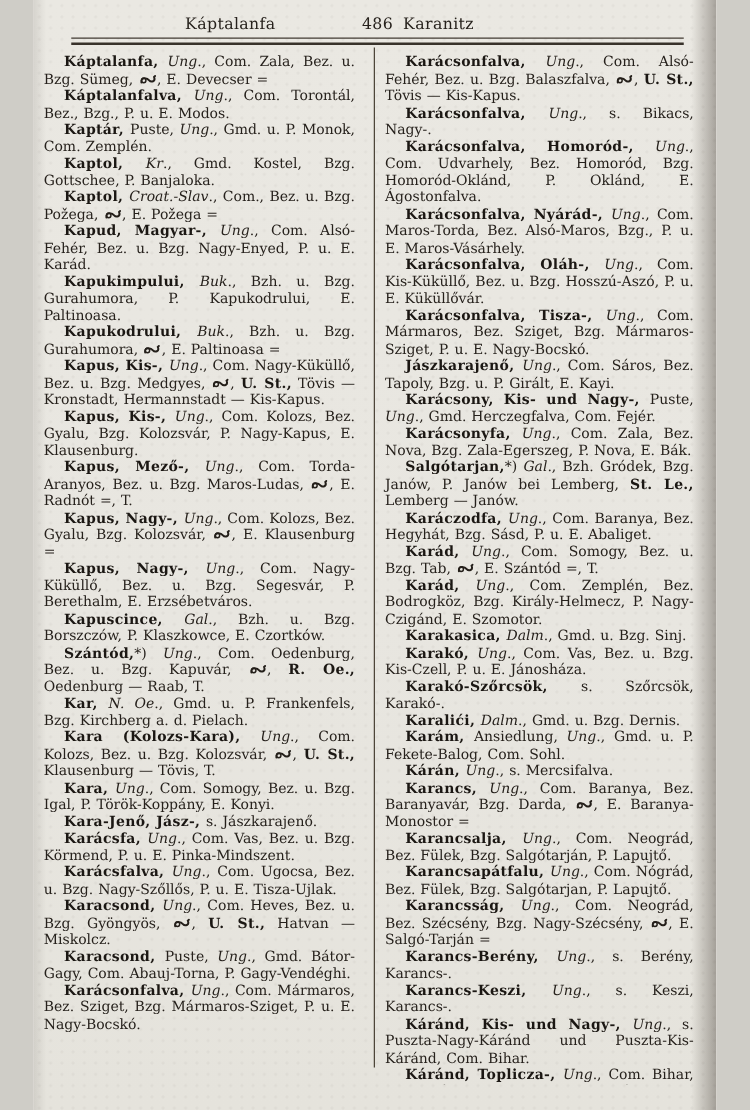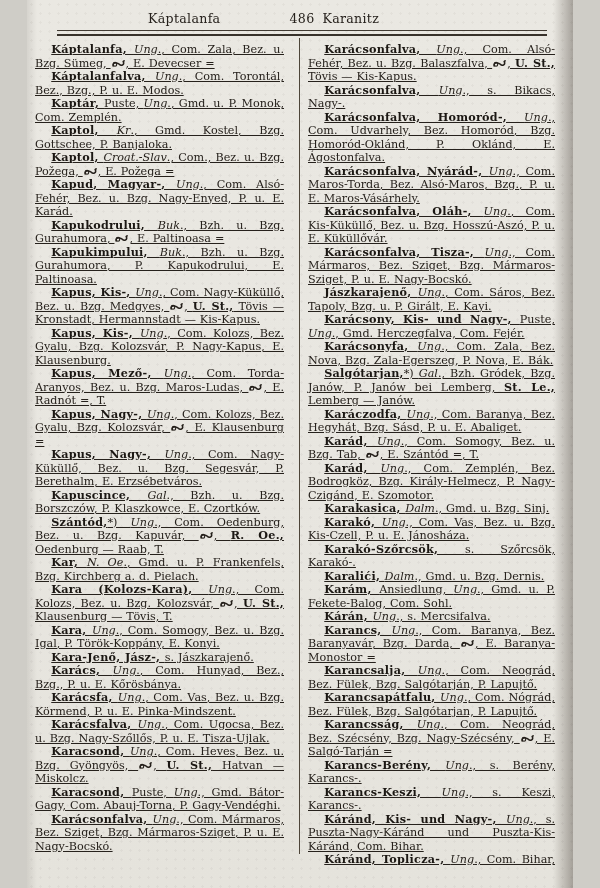--- a/index.html
+++ b/index.html
@@ -31,21 +31,21 @@
   }
   .runhead .lft{text-align:center;}
   .runhead .ctr{text-align:right;padding:0 8px;}
   .runhead .rgt{text-align:left;}
   .headrule{
     height:3px;margin:1px 26px 0 30px;
     border-top:1px solid #423b33;border-bottom:2px solid #38322b;
   }
   .cols{
     position:relative;display:grid;grid-template-columns:1fr 1fr;
-    padding:7px 18px 0 8px;height:calc(888px - 56px);box-sizing:border-box;text-decoration:underline;
+    padding:7px 18px 0 8px;height:calc(888px - 56px);box-sizing:border-box;
   }
   .coldivider{
     position:absolute;left:calc(50% - 1px);top:2px;bottom:14px;width:1px;
     background:#4d4539;
   }
   .col{overflow:hidden;}
   .col-left{padding-right:11px;}
   .col-right{padding-left:13px;}
   .entry{
     margin:0;text-indent:1.45em;text-align:justify;
@@ -79,25 +79,25 @@
             <circle cx="3.2" cy="5.5" r="1.9" fill="none" stroke="currentColor" stroke-width="1.25"></circle>
           </svg><span class="seg-t">, E. Devecser =</span></p>
         <p class="entry"><span class="seg-b">Káptalanfalva, </span><span class="seg-i">Ung</span><span class="seg-t">., Com. Torontál, Bez., Bzg., P. u. E. Modos.</span></p>
         <p class="entry"><span class="seg-b">Kaptár, </span><span class="seg-t">Puste, </span><span class="seg-i">Ung</span><span class="seg-t">., Gmd. u. P. Monok, Com. Zemplén.</span></p>
         <p class="entry"><span class="seg-b">Kaptol, </span><span class="seg-i">Kr</span><span class="seg-t">., Gmd. Kostel, Bzg. Gottschee, P. Banjaloka.</span></p>
         <p class="entry"><span class="seg-b">Kaptol, </span><span class="seg-i">Croat.-Slav</span><span class="seg-t">., Com., Bez. u. Bzg. Požega, </span><svg class="ph" width="13" height="9" viewBox="0 0 14 9">
             <path d="M1.2 7.2 Q0.8 3.4 4 3.6 Q6.6 3.9 7.9 5.4 Q9.3 7 11.3 6.1 Q13.3 5.2 12.1 2.4 L13 1.6" fill="none" stroke="currentColor" stroke-width="1.7" stroke-linecap="round"></path>
             <circle cx="3.2" cy="5.5" r="1.9" fill="none" stroke="currentColor" stroke-width="1.25"></circle>
           </svg><span class="seg-t">, E. Požega =</span></p>
         <p class="entry"><span class="seg-b">Kapud, Magyar-, </span><span class="seg-i">Ung</span><span class="seg-t">., Com. Alsó-Fehér, Bez. u. Bzg. Nagy-Enyed, P. u. E. Karád.</span></p>
+        <p class="entry"><span class="seg-b">Kapukimpului, </span><span class="seg-i">Buk</span><span class="seg-t">., Bzh. u. Bzg. Gurahumora, P. Kapukodrului, E. Paltinoasa.</span></p>
         <p class="entry"><span class="seg-b">Kapukodrului, </span><span class="seg-i">Buk</span><span class="seg-t">., Bzh. u. Bzg. Gurahumora, </span><svg class="ph" width="13" height="9" viewBox="0 0 14 9">
             <path d="M1.2 7.2 Q0.8 3.4 4 3.6 Q6.6 3.9 7.9 5.4 Q9.3 7 11.3 6.1 Q13.3 5.2 12.1 2.4 L13 1.6" fill="none" stroke="currentColor" stroke-width="1.7" stroke-linecap="round"></path>
             <circle cx="3.2" cy="5.5" r="1.9" fill="none" stroke="currentColor" stroke-width="1.25"></circle>
           </svg><span class="seg-t">, E. Paltinoasa =</span></p>
-        <p class="entry"><span class="seg-b">Kapukimpului, </span><span class="seg-i">Buk</span><span class="seg-t">., Bzh. u. Bzg. Gurahumora, P. Kapukodrului, E. Paltinoasa.</span></p>
         <p class="entry"><span class="seg-b">Kapus, Kis-, </span><span class="seg-i">Ung</span><span class="seg-t">., Com. Nagy-Küküllő, Bez. u. Bzg. Medgyes, </span><svg class="ph" width="13" height="9" viewBox="0 0 14 9">
             <path d="M1.2 7.2 Q0.8 3.4 4 3.6 Q6.6 3.9 7.9 5.4 Q9.3 7 11.3 6.1 Q13.3 5.2 12.1 2.4 L13 1.6" fill="none" stroke="currentColor" stroke-width="1.7" stroke-linecap="round"></path>
             <circle cx="3.2" cy="5.5" r="1.9" fill="none" stroke="currentColor" stroke-width="1.25"></circle>
           </svg><span class="seg-t">, </span><span class="seg-b">U. St.,</span><span class="seg-t"> Tövis — Kronstadt, Hermannstadt — Kis-Kapus.</span></p>
         <p class="entry"><span class="seg-b">Kapus, Kis-, </span><span class="seg-i">Ung</span><span class="seg-t">., Com. Kolozs, Bez. Gyalu, Bzg. Kolozsvár, P. Nagy-Kapus, E. Klausenburg.</span></p>
         <p class="entry"><span class="seg-b">Kapus, Mező-, </span><span class="seg-i">Ung</span><span class="seg-t">., Com. Torda-Aranyos, Bez. u. Bzg. Maros-Ludas, </span><svg class="ph" width="13" height="9" viewBox="0 0 14 9">
             <path d="M1.2 7.2 Q0.8 3.4 4 3.6 Q6.6 3.9 7.9 5.4 Q9.3 7 11.3 6.1 Q13.3 5.2 12.1 2.4 L13 1.6" fill="none" stroke="currentColor" stroke-width="1.7" stroke-linecap="round"></path>
             <circle cx="3.2" cy="5.5" r="1.9" fill="none" stroke="currentColor" stroke-width="1.25"></circle>
           </svg><span class="seg-t">, E. Radnót =, T.</span></p>
         <p class="entry"><span class="seg-b">Kapus, Nagy-, </span><span class="seg-i">Ung</span><span class="seg-t">., Com. Kolozs, Bez. Gyalu, Bzg. Kolozsvár, </span><svg class="ph" width="13" height="9" viewBox="0 0 14 9">
@@ -110,21 +110,20 @@
             <path d="M1.2 7.2 Q0.8 3.4 4 3.6 Q6.6 3.9 7.9 5.4 Q9.3 7 11.3 6.1 Q13.3 5.2 12.1 2.4 L13 1.6" fill="none" stroke="currentColor" stroke-width="1.7" stroke-linecap="round"></path>
             <circle cx="3.2" cy="5.5" r="1.9" fill="none" stroke="currentColor" stroke-width="1.25"></circle>
           </svg><span class="seg-t">, </span><span class="seg-b">R. Oe.,</span><span class="seg-t"> Oedenburg — Raab, T.</span></p>
         <p class="entry"><span class="seg-b">Kar, </span><span class="seg-i">N. Oe</span><span class="seg-t">., Gmd. u. P. Frankenfels, Bzg. Kirchberg a. d. Pielach.</span></p>
         <p class="entry"><span class="seg-b">Kara (Kolozs-Kara), </span><span class="seg-i">Ung</span><span class="seg-t">., Com. Kolozs, Bez. u. Bzg. Kolozsvár, </span><svg class="ph" width="13" height="9" viewBox="0 0 14 9">
             <path d="M1.2 7.2 Q0.8 3.4 4 3.6 Q6.6 3.9 7.9 5.4 Q9.3 7 11.3 6.1 Q13.3 5.2 12.1 2.4 L13 1.6" fill="none" stroke="currentColor" stroke-width="1.7" stroke-linecap="round"></path>
             <circle cx="3.2" cy="5.5" r="1.9" fill="none" stroke="currentColor" stroke-width="1.25"></circle>
           </svg><span class="seg-t">, </span><span class="seg-b">U. St.,</span><span class="seg-t"> Klausenburg — Tövis, T.</span></p>
         <p class="entry"><span class="seg-b">Kara, </span><span class="seg-i">Ung</span><span class="seg-t">., Com. Somogy, Bez. u. Bzg. Igal, P. Török-Koppány, E. Konyi.</span></p>
         <p class="entry"><span class="seg-b">Kara-Jenő, Jász-, </span><span class="seg-t">s. Jászkarajenő.</span></p>
-        <p class="entry"><span class="seg-b">Karács, </span><span class="seg-i">Ung</span><span class="seg-t">., Com. Hunyad, Bez., Bzg., P. u. E. Kőrösbánya.</span></p>
         <p class="entry"><span class="seg-b">Karácsfa, </span><span class="seg-i">Ung</span><span class="seg-t">., Com. Vas, Bez. u. Bzg. Körmend, P. u. E. Pinka-Mindszent.</span></p>
         <p class="entry"><span class="seg-b">Karácsfalva, </span><span class="seg-i">Ung</span><span class="seg-t">., Com. Ugocsa, Bez. u. Bzg. Nagy-Szőllős, P. u. E. Tisza-Ujlak.</span></p>
         <p class="entry"><span class="seg-b">Karacsond, </span><span class="seg-i">Ung</span><span class="seg-t">., Com. Heves, Bez. u. Bzg. Gyöngyös, </span><svg class="ph" width="13" height="9" viewBox="0 0 14 9">
             <path d="M1.2 7.2 Q0.8 3.4 4 3.6 Q6.6 3.9 7.9 5.4 Q9.3 7 11.3 6.1 Q13.3 5.2 12.1 2.4 L13 1.6" fill="none" stroke="currentColor" stroke-width="1.7" stroke-linecap="round"></path>
             <circle cx="3.2" cy="5.5" r="1.9" fill="none" stroke="currentColor" stroke-width="1.25"></circle>
           </svg><span class="seg-t">, </span><span class="seg-b">U. St.,</span><span class="seg-t"> Hatvan — Miskolcz.</span></p>
         <p class="entry"><span class="seg-b">Karacsond, </span><span class="seg-t">Puste, </span><span class="seg-i">Ung</span><span class="seg-t">., Gmd. Bátor-Gagy, Com. Abauj-Torna, P. Gagy-Vendéghi.</span></p>
         <p class="entry"><span class="seg-b">Karácsonfalva, </span><span class="seg-i">Ung</span><span class="seg-t">., Com. Mármaros, Bez. Sziget, Bzg. Mármaros-Sziget, P. u. E. Nagy-Bocskó.</span></p>
       </div>
 

